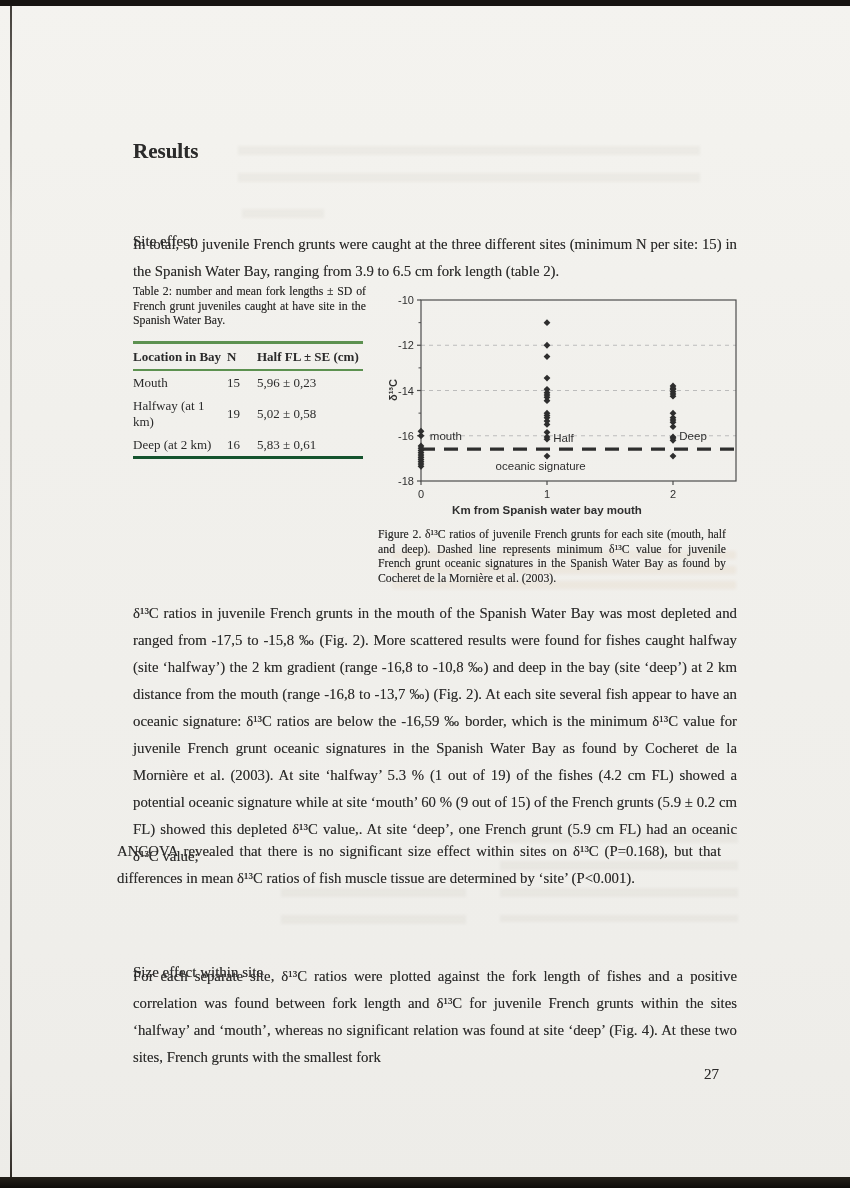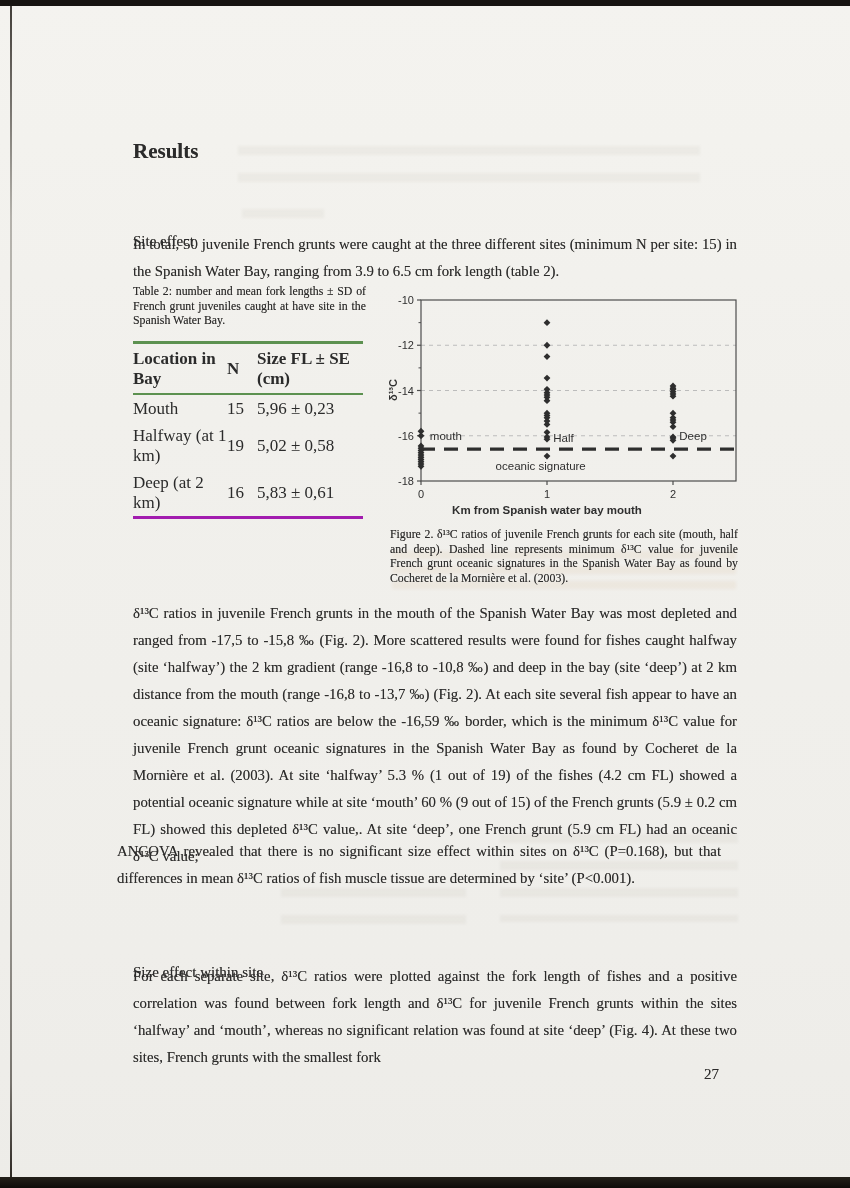--- a/index.html
+++ b/index.html
@@ -17,22 +17,22 @@
   }
   .txt{color:#2b2b2b;text-shadow:0 0 .5px rgba(70,64,56,.55);}
   .abs{position:absolute;}
   .h1{font-size:21px;font-weight:bold;}
   .h2{font-size:15px;margin-top:48px;}
   .para{font-size:14.8px;line-height:27px;text-align:justify;width:604px;}
   .smallcap{font-size:11.8px;line-height:14.6px;text-align:justify;}
   .pagenum{font-size:15px;}
 
   
-  .t2{border-collapse:collapse;width:230px;font-size:17px;color:#2b2b2b;
-      border-top:3px solid #5c9150;border-bottom:3px solid #a21caf;}
+  .t2{border-collapse:collapse;width:230px;font-size:13px;color:#2b2b2b;
+      border-top:3px solid #5c9150;border-bottom:3px solid #14532d;}
   .t2 th{font-weight:bold;text-align:left;padding:5px 0 4px 0;border-bottom:2px solid #5c9150;}
   .t2 td{padding:4px 0 3px 0;}
   .t2 .cN{width:30px;}
   .t2 .cFL{width:106px;}
 
   
   .chart{width:350px;height:235px;text-align:center;}
 
   
   .ghost{position:absolute;pointer-events:none;filter:blur(1.6px);opacity:.5;
@@ -57,21 +57,21 @@
 
 <div class="abs txt para" style="left:133px;top:231px;">In total, 50 juvenile French grunts were caught at the three different sites (minimum N per site: 15) in the Spanish Water Bay, ranging from 3.9 to 6.5 cm fork length (table 2).</div>
 
 <div class="abs txt smallcap" style="left:133px;top:284px;width:233px;">Table 2: number and mean fork lengths ± SD of French grunt juveniles caught at have site in the Spanish Water Bay.</div>
 
 <table class="t2 abs" style="left:133px;top:341px;">
   <thead>
     <tr>
       <th>Location in Bay</th>
       <th class="cN">N</th>
-      <th class="cFL">Size FL ± SE (cm)</th>
+      <th class="cFL">Half FL ± SE (cm)</th>
     </tr>
   </thead>
   <tbody>
     <tr>
       <td>Mouth</td>
       <td>15</td>
       <td>5,96 ± 0,23</td>
     </tr>
     <tr>
       <td>Halfway (at 1 km)</td>
@@ -158,21 +158,21 @@
       <path d="M 285 146.87499999999997 L 288.4 150.27499999999998 L 285 153.67499999999998 L 281.6 150.27499999999998 Z" fill="#2e2e2e"></path>
       <path d="M 285 162.71249999999995 L 288.4 166.11249999999995 L 285 169.51249999999996 L 281.6 166.11249999999995 Z" fill="#2e2e2e"></path>
       <text x="41.82" y="149.75" text-anchor="start" font-size="11.5" font-family="Liberation Sans, sans-serif" fill="#2f2f2f">mouth</text>
       <text x="165.3" y="152.46500000000003" text-anchor="start" font-size="11.5" font-family="Liberation Sans, sans-serif" fill="#2f2f2f">Half</text>
       <text x="291.29999999999995" y="150.2025" text-anchor="start" font-size="11.5" font-family="Liberation Sans, sans-serif" fill="#2f2f2f">Deep</text>
       <text x="152.7" y="179.615" text-anchor="middle" font-size="11.5" font-family="Liberation Sans, sans-serif" fill="#2f2f2f">oceanic signature</text>
       <text x="159" y="224" text-anchor="middle" font-size="11.5" font-weight="bold" font-family="Liberation Sans, sans-serif" fill="#2f2f2f">Km from Spanish water bay mouth</text>
       <text x="9" y="100" transform="rotate(-90 9 100)" text-anchor="middle" font-size="11" font-weight="bold" font-family="Liberation Sans, sans-serif" fill="#2f2f2f">δ¹³C</text>
     </svg></div>
 
-<div class="abs txt smallcap" style="left:390px;top:527px;width:348px;">Figure 2. δ¹³C ratios of juvenile French grunts for each site (mouth, half and deep). Dashed line represents minimum δ¹³C value for juvenile French grunt oceanic signatures in the Spanish Water Bay as found by Cocheret de la Mornière et al. (2003).</div>
+<div class="abs txt smallcap" style="left:378px;top:527px;width:348px;">Figure 2. δ¹³C ratios of juvenile French grunts for each site (mouth, half and deep). Dashed line represents minimum δ¹³C value for juvenile French grunt oceanic signatures in the Spanish Water Bay as found by Cocheret de la Mornière et al. (2003).</div>
 
 <div class="abs txt para" style="left:133px;top:600px;">δ¹³C ratios in juvenile French grunts in the mouth of the Spanish Water Bay was most depleted and ranged from -17,5 to -15,8 ‰ (Fig. 2). More scattered results were found for fishes caught halfway (site ‘halfway’) the 2 km gradient (range -16,8 to -10,8 ‰) and deep in the bay (site ‘deep’) at 2 km distance from the mouth (range -16,8 to -13,7 ‰) (Fig. 2). At each site several fish appear to have an oceanic signature: δ¹³C ratios are below the -16,59 ‰ border, which is the minimum δ¹³C value for juvenile French grunt oceanic signatures in the Spanish Water Bay as found by Cocheret de la Mornière et al. (2003). At site ‘halfway’ 5.3 % (1 out of 19) of the fishes (4.2 cm FL) showed a potential oceanic signature while at site ‘mouth’ 60 % (9 out of 15) of the French grunts (5.9 ± 0.2 cm FL) showed this depleted δ¹³C value,. At site ‘deep’, one French grunt (5.9 cm FL) had an oceanic δ¹³C value;</div>
 
 <div class="abs txt para" style="left:117px;top:838px;">ANCOVA revealed that there is no significant size effect within sites on δ¹³C (P=0.168), but that differences in mean δ¹³C ratios of fish muscle tissue are determined by ‘site’ (P&lt;0.001).</div>
 
 <div class="abs txt h2" style="left:133px;top:916px;text-align:center;">Size effect within site</div>
 
 <div class="abs txt para" style="left:133px;top:963px;">For each separate site, δ¹³C ratios were plotted against the fork length of fishes and a positive correlation was found between fork length and δ¹³C for juvenile French grunts within the sites ‘halfway’ and ‘mouth’, whereas no significant relation was found at site ‘deep’ (Fig. 4). At these two sites, French grunts with the smallest fork</div>
 
 <div class="abs txt pagenum" style="left:704px;top:1066px;">27</div>

